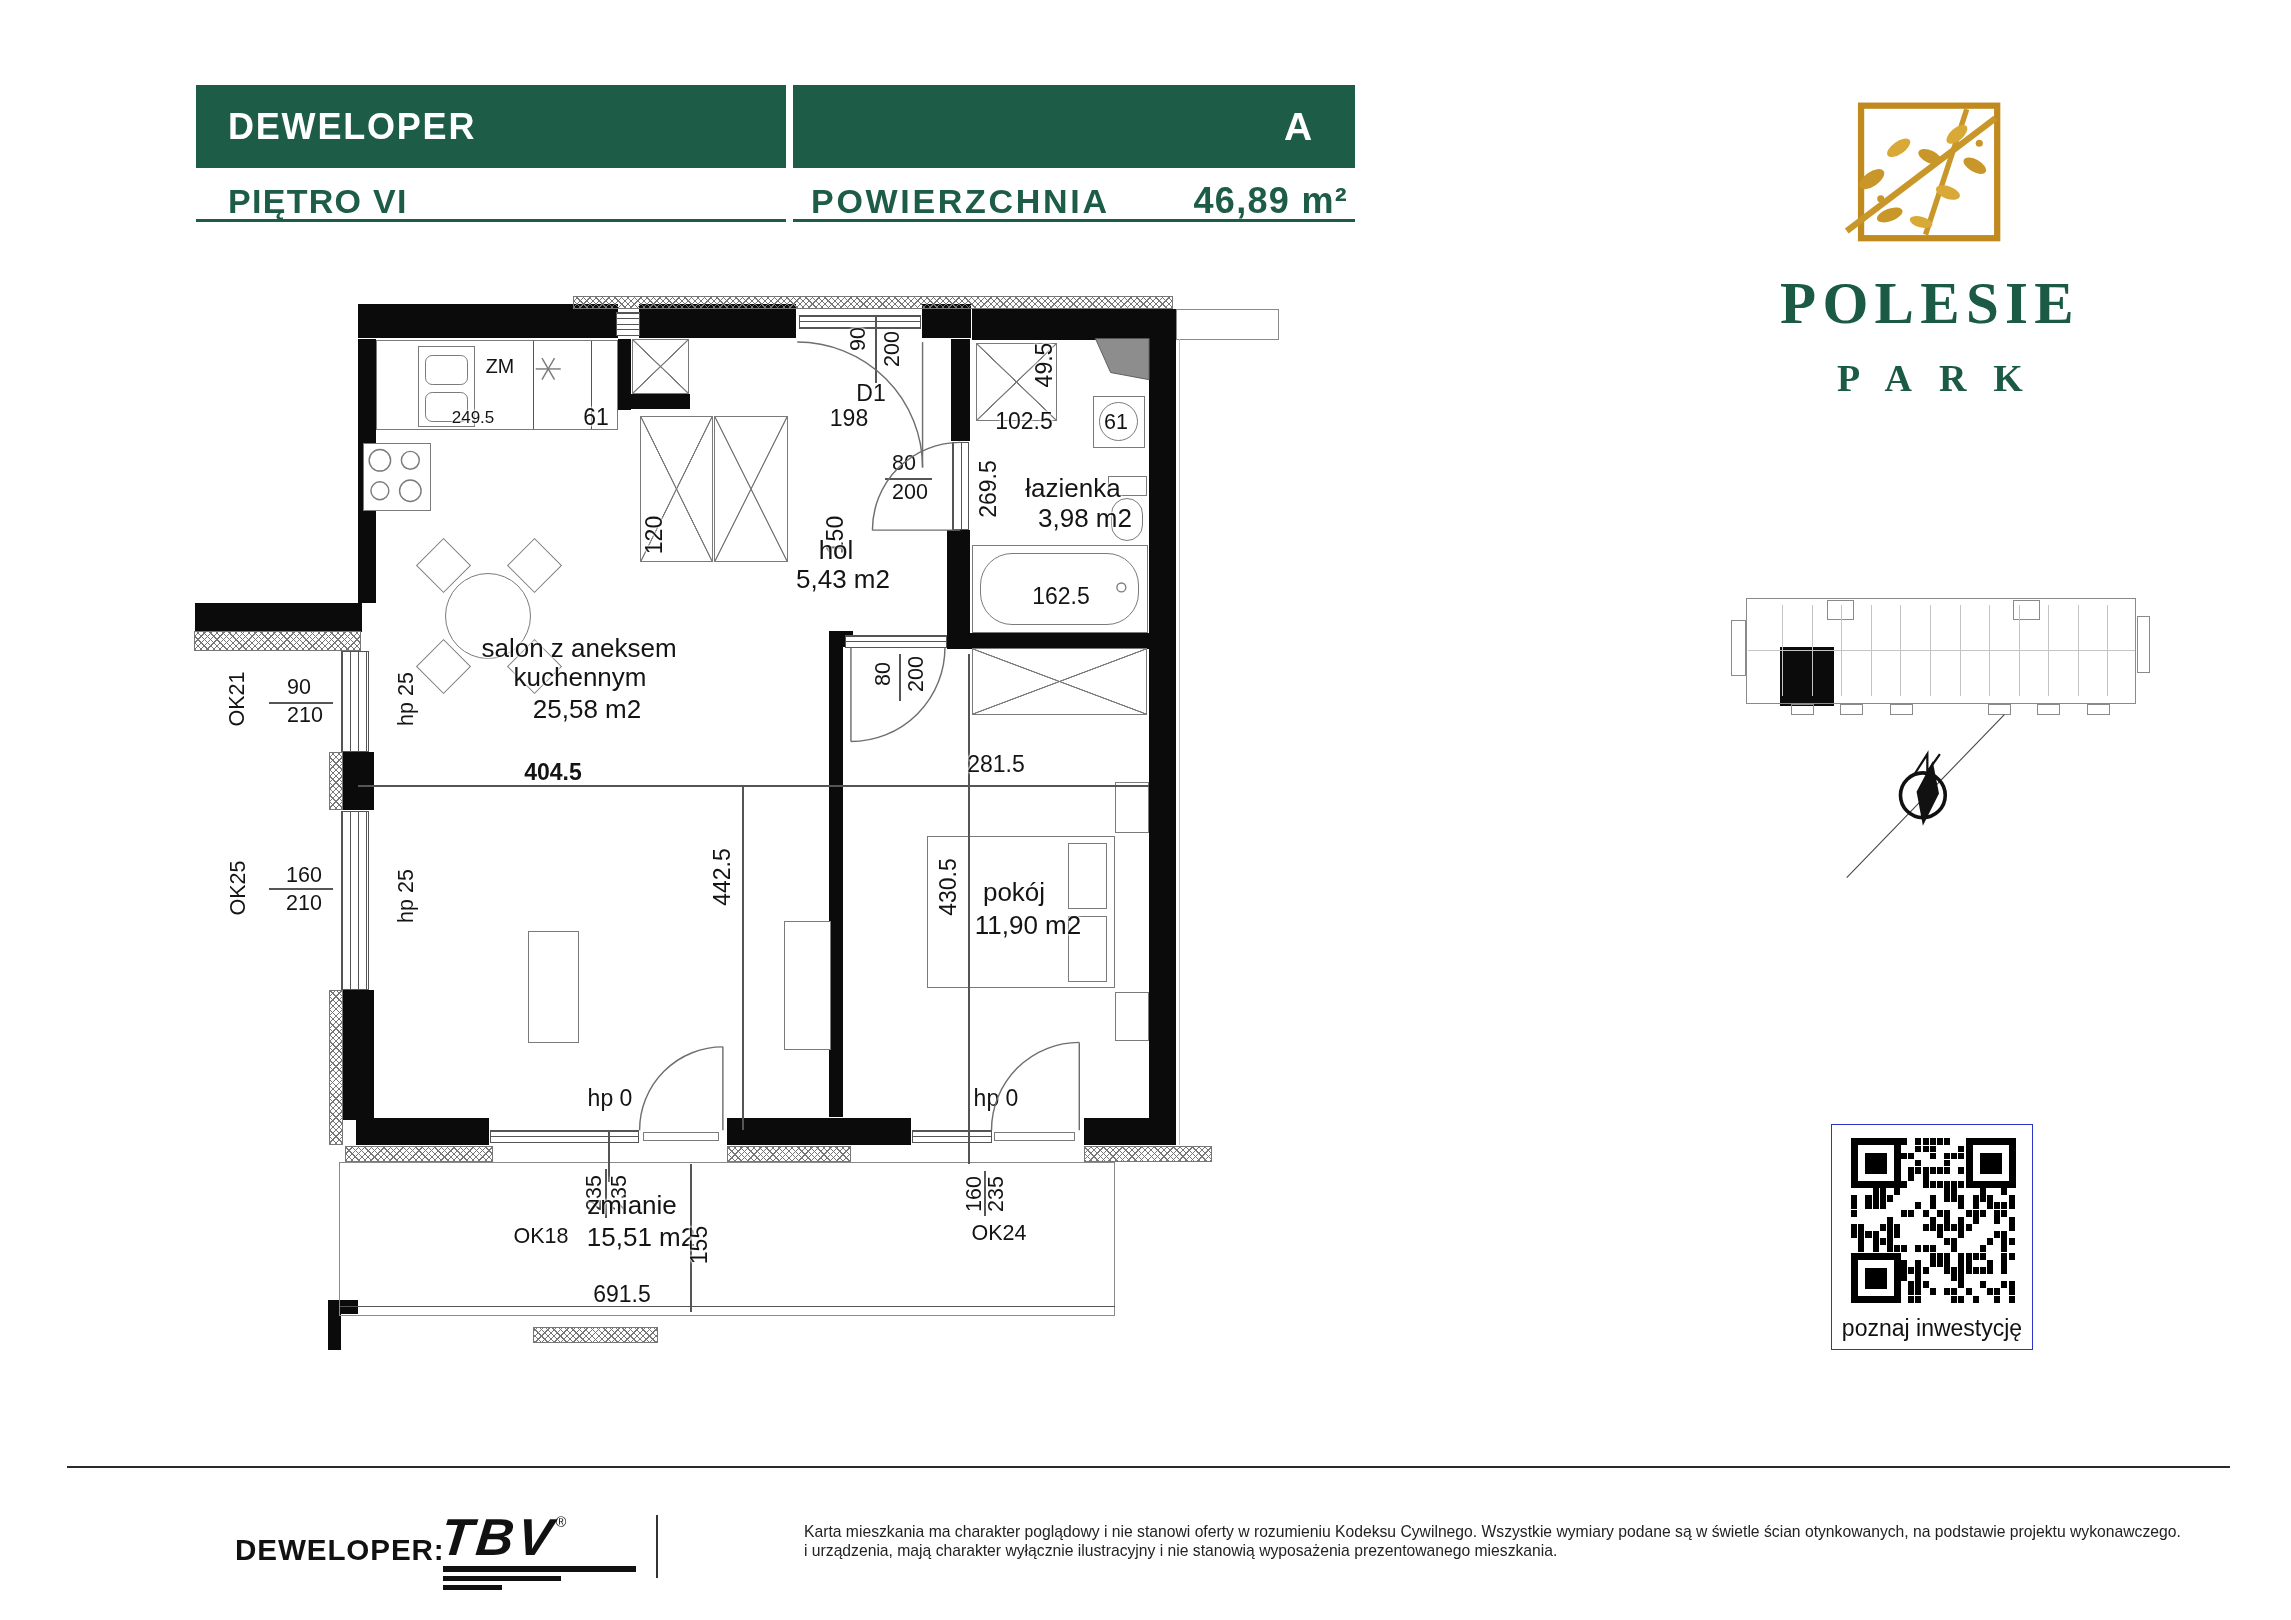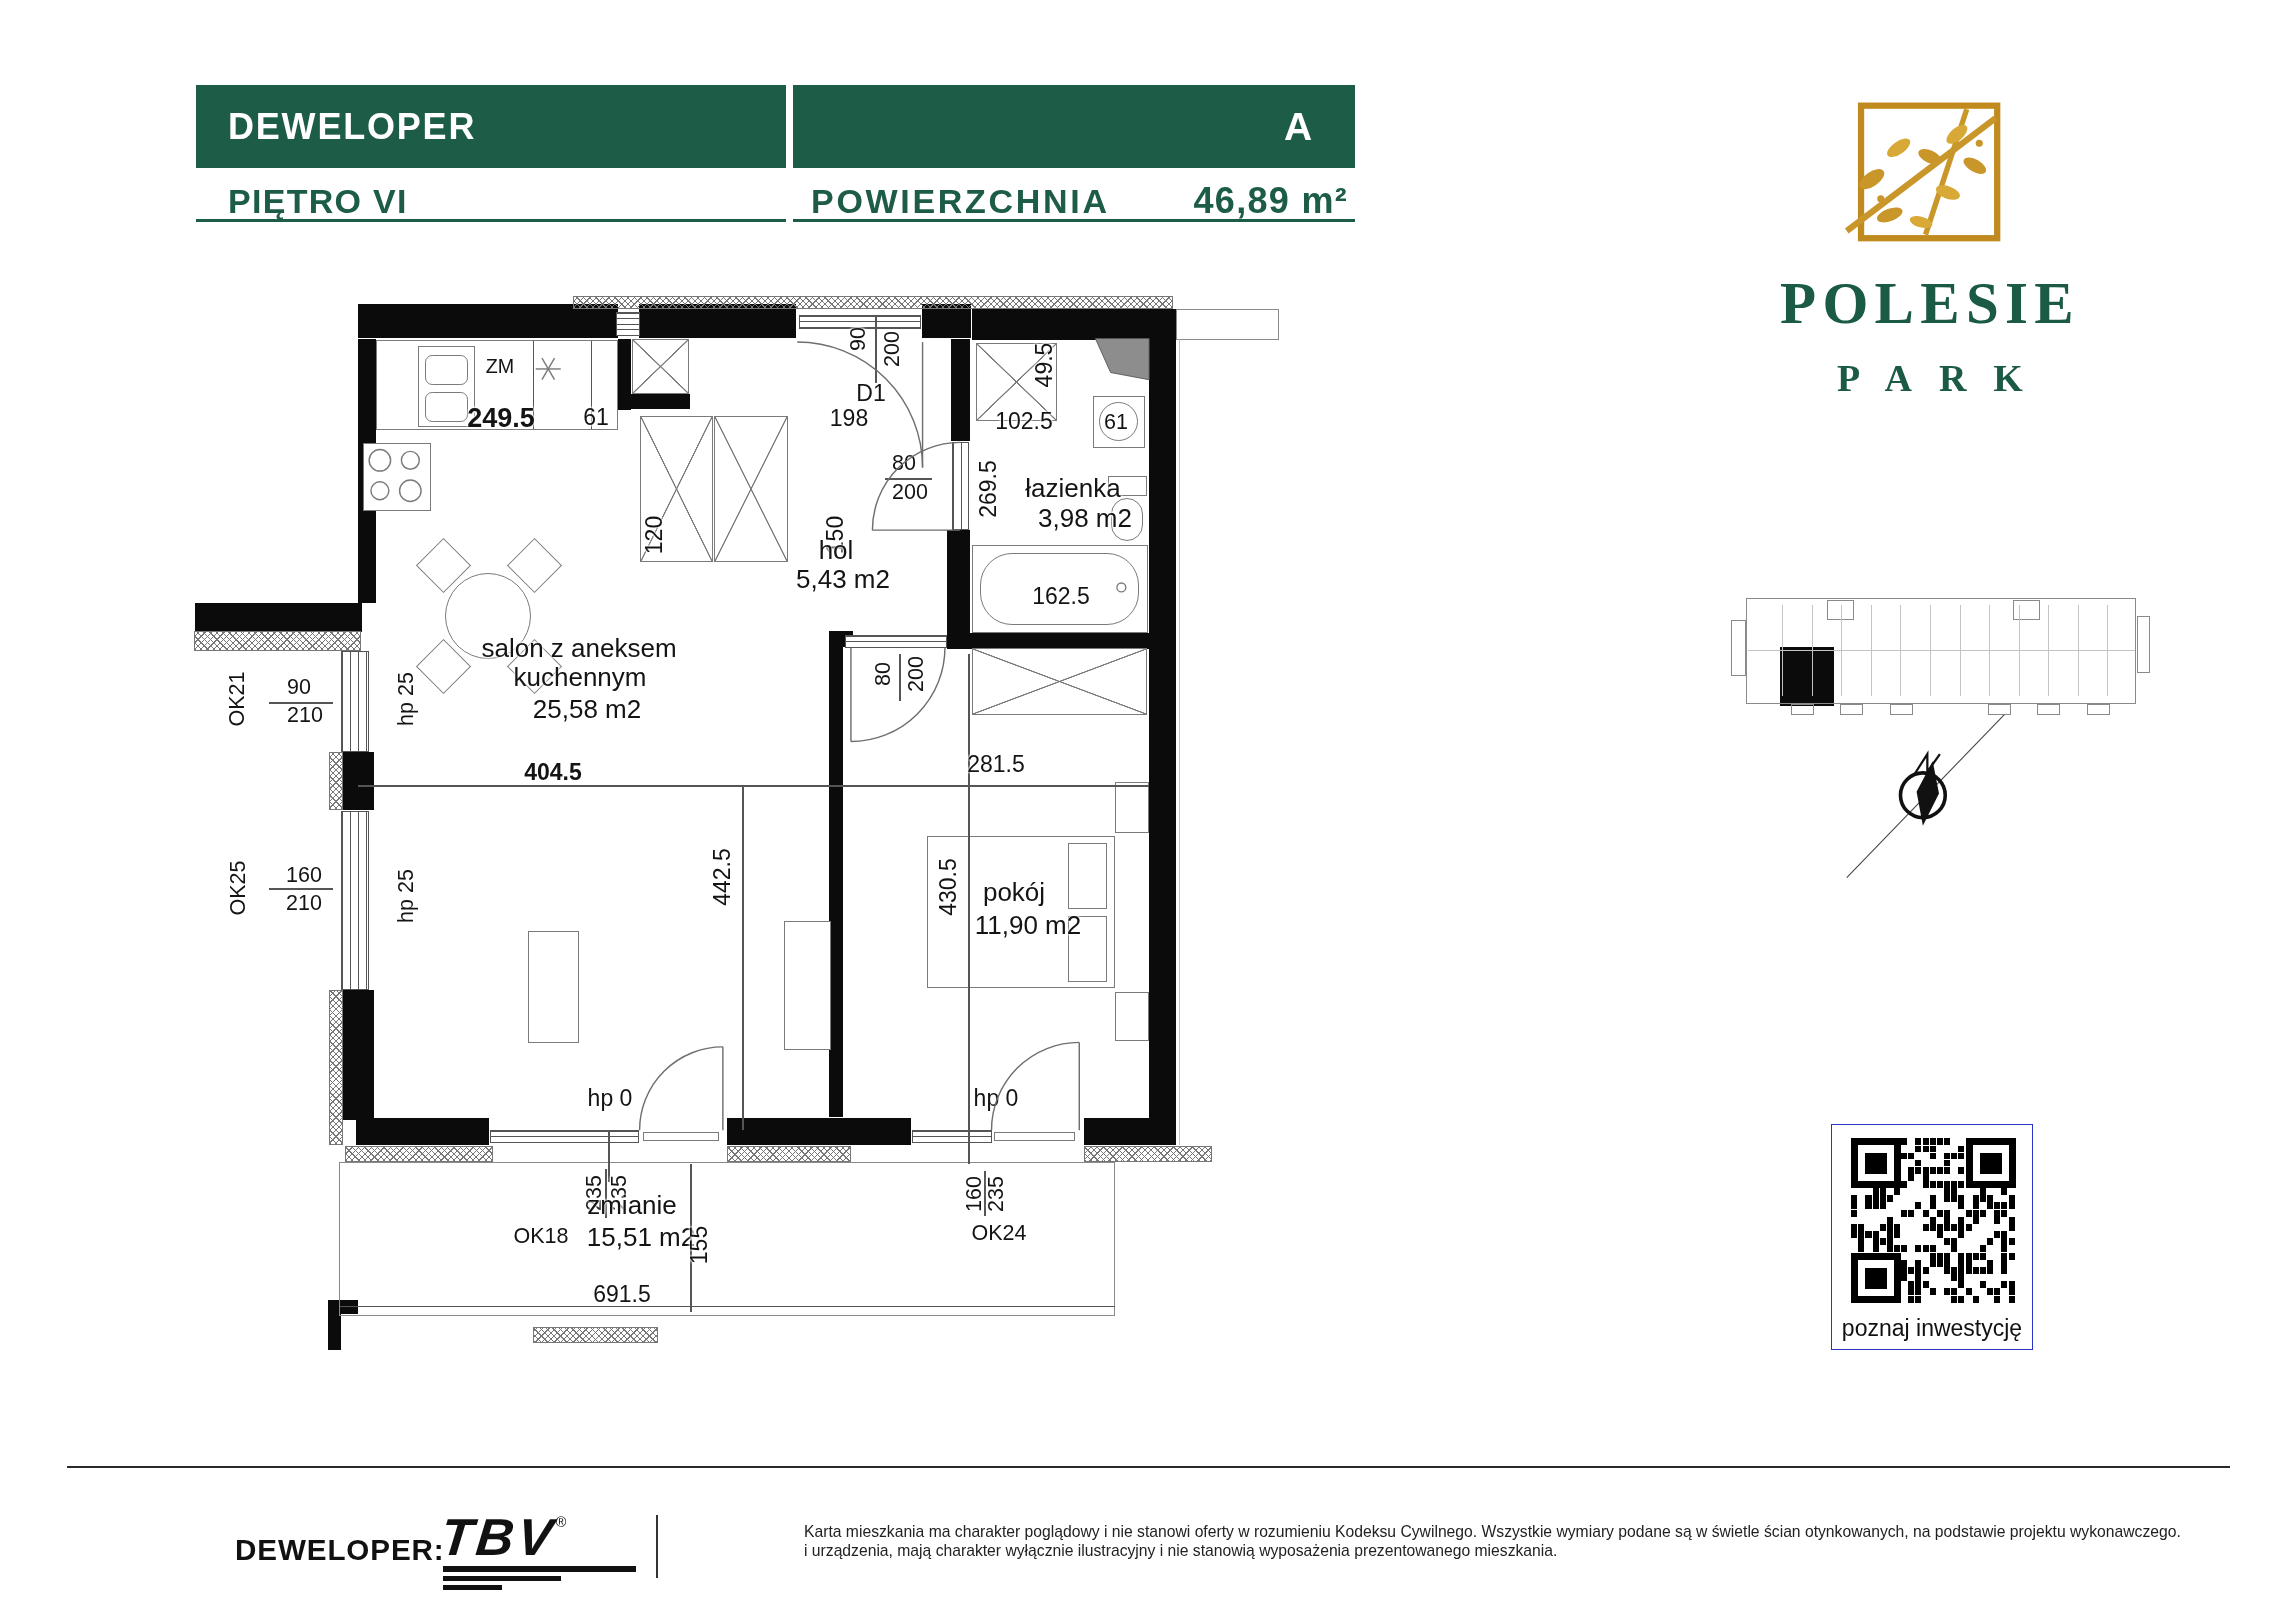--- a/index.html
+++ b/index.html
@@ -173,21 +173,21 @@
       <div class="ml" style="left: 1871px; top: 605px; width: 0.9px; height: 91px;"></div>
       <div class="ml" style="left: 1900px; top: 605px; width: 0.9px; height: 91px;"></div>
       <div class="ml" style="left: 1930px; top: 605px; width: 0.9px; height: 91px;"></div>
       <div class="ml" style="left: 1960px; top: 605px; width: 0.9px; height: 91px;"></div>
       <div class="ml" style="left: 1989px; top: 605px; width: 0.9px; height: 91px;"></div>
       <div class="ml" style="left: 2019px; top: 605px; width: 0.9px; height: 91px;"></div>
       <div class="ml" style="left: 2048px; top: 605px; width: 0.9px; height: 91px;"></div>
       <div class="ml" style="left: 2078px; top: 605px; width: 0.9px; height: 91px;"></div>
       <div class="ml" style="left: 2107px; top: 605px; width: 0.9px; height: 91px;"></div>
       <span class="plabel" style="left: 500px; top: 366px; font-size: 19.7px;">ZM</span>
-      <span class="plabel" style="left: 501px; top: 418px; font-size: 27px; font-weight: bold;">249.5</span>
+      <span class="plabel" style="left: 473px; top: 418px; font-size: 17px;">249.5</span>
       <span class="plabel" style="left: 596px; top: 417px; font-size: 23px;">61</span>
       <span class="plabel rot" style="left: 654px; top: 535px; font-size: 23px;">120</span>
       <span class="plabel rot" style="left: 835px; top: 535px; font-size: 23px;">150</span>
       <span class="plabel rot" style="left: 858px; top: 339px; font-size: 21.5px;">90</span>
       <span class="plabel rot" style="left: 892px; top: 349px; font-size: 21.5px;">200</span>
       <span class="plabel" style="left: 871px; top: 393px; font-size: 23px;">D1</span>
       <span class="plabel" style="left: 849px; top: 418px; font-size: 23px;">198</span>
       <span class="plabel" style="left: 1024px; top: 421px; font-size: 23px;">102.5</span>
       <span class="plabel" style="left: 1116px; top: 422px; font-size: 21.5px;">61</span>
       <span class="plabel rot" style="left: 1044px; top: 365px; font-size: 23px;">49.5</span>

